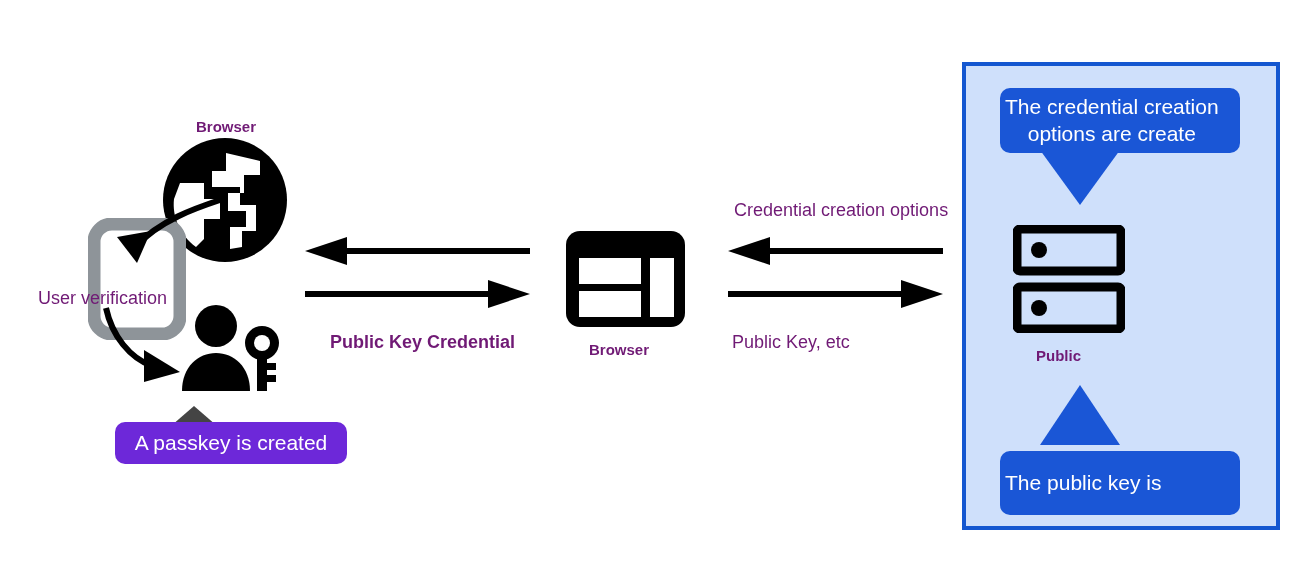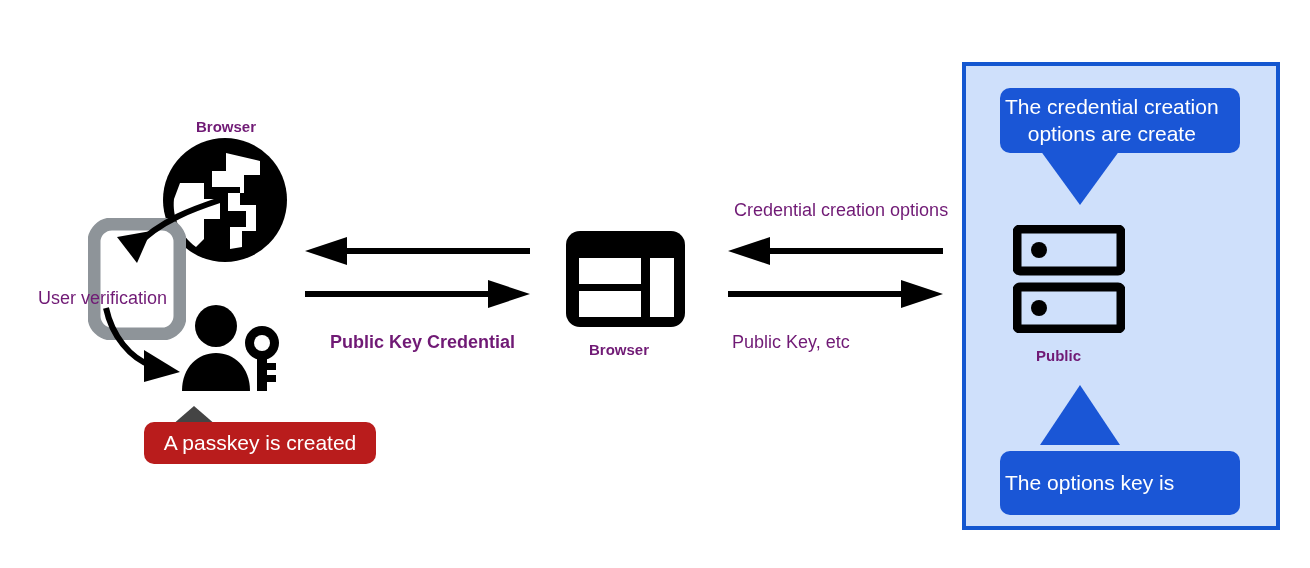--- a/index.html
+++ b/index.html
@@ -52,32 +52,31 @@
     font-size: 21px;
     text-align: center;
     display: flex;
     align-items: center;
     justify-content: flex-start;
     line-height: 1.25;
     padding: 8px 5px;
     box-sizing: border-box;
   }
   .callout-dark-box {
-    background: #b91c1c;
+    background: #6d28d9;
     border-radius: 10px;
     color: #ffffff;
     font-size: 21px;
     text-align: center;
     display: flex;
     align-items: center;
     justify-content: center;
     line-height: 1.25;
     padding: 8px 16px;
     box-sizing: border-box;
-    margin-left: 29px;
   }
 </style>
 </head>
 <body>
 
 <div id="canvas">
 
   <div class="abs" id="backend-panel"></div>
 
   <div class="abs lbl lbl-bold" style="left:196px; top:118px;">Browser</div>
@@ -177,17 +176,17 @@
     <rect x="4" y="62" width="104" height="42" rx="3" fill="none" stroke="#000" stroke-width="9"></rect>
     <circle cx="26" cy="83" r="8" fill="#000000"></circle>
   </svg>
   <div class="abs lbl lbl-bold" style="left:1036px; top:347px;">Public</div>
 
   <svg class="abs" style="left:1040px; top:385px;" width="80" height="60" viewBox="0 0 80 60">
     <path d="M40 0 L80 60 L0 60 Z" fill="#1a56d6"></path>
   </svg>
   <div class="abs callout-blue-box" style="left:1000px; top:451px; width:240px; height:64px;">
     <div>
-      <div>The options key is</div>
+      <div>The public key is</div>
     </div>
   </div>
 
 </div>
 
 </body></html>

